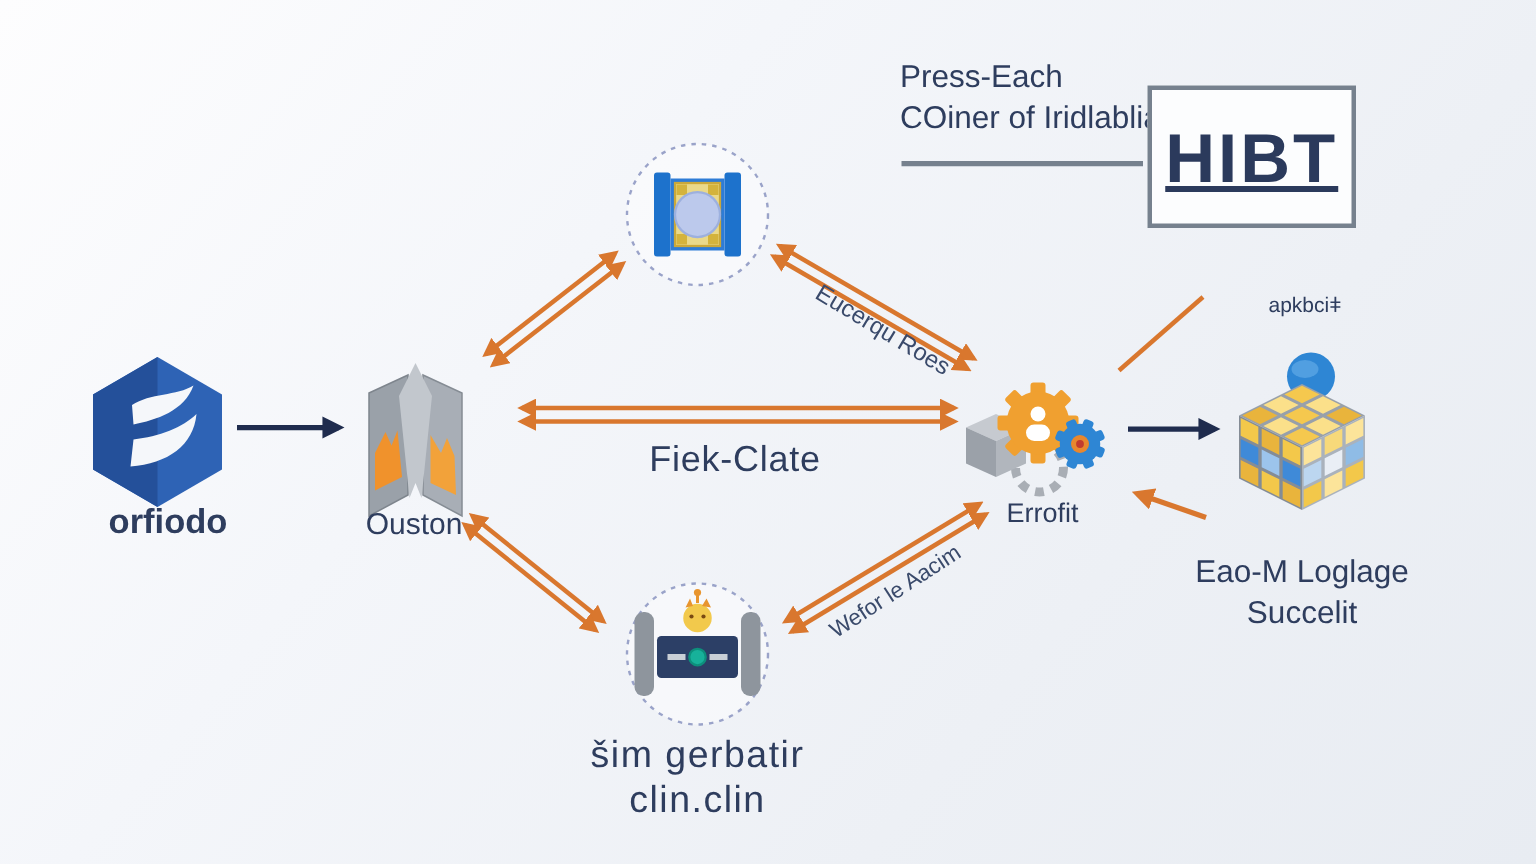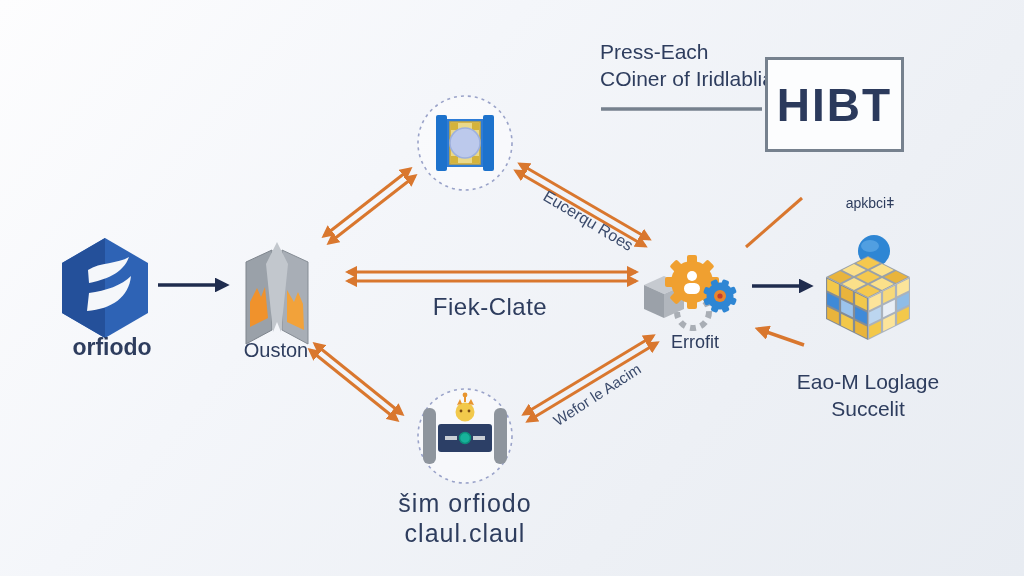--- a/index.html
+++ b/index.html
@@ -11,21 +11,21 @@
   #arrow-svg{position:absolute;left:0;top:0;}
   .txt{position:absolute;color:#2e3d5e;}
   .center{text-align:center;}
   .node-label{font-size:20px;}
   .title-big{font-size:24px;letter-spacing:.5px;}
   .rot{font-size:16px;color:#3a4a6b;}
   .logo-box{
     position:absolute;left:765px;top:57px;width:133px;height:89px;
     border:3px solid #76818e;background:#fcfdfe;
     display:flex;align-items:center;justify-content:center;
-    font-size:46px;font-weight:bold;color:#2b3a5c;letter-spacing:2px;
+    font-size:46px;font-weight:bold;color:#2b3a5c;letter-spacing:2px;text-decoration:underline;
   }
 </style>
 </head>
 <body>
 
 <div id="canvas">
 
   <svg id="arrow-svg" width="1024" height="576" viewBox="0 0 1024 576">
     <defs>
       <marker id="mO" viewBox="0 0 10 10" refX="7.5" refY="5" markerWidth="4.2" markerHeight="4.2" orient="auto-start-reverse">
@@ -242,22 +242,22 @@
   <div class="txt center node-label" style="left:216px;top:339px;width:120px;">Ouston</div>
 
   <div class="txt center title-big" style="left:390px;top:293px;width:200px;">Fiek-Clate</div>
 
   <div class="txt rot center" style="left:518px;top:212px;width:140px;transform:rotate(31deg);">Eucerqu Roes</div>
 
   <div class="txt rot center" style="left:527px;top:386px;width:140px;font-size:15px;transform:rotate(-33deg);">Wefor le Aacim</div>
 
   <div class="txt center" style="left:645px;top:332px;width:100px;font-size:18px;text-align:center;">Errofit</div>
 
-  <div class="txt center" style="left:355px;top:489px;width:220px;font-size:25px;letter-spacing:1px;">šim orfiodo</div>
-  <div class="txt center" style="left:355px;top:519px;width:220px;font-size:25px;letter-spacing:1px;">claul.claul</div>
+  <div class="txt center" style="left:355px;top:489px;width:220px;font-size:25px;letter-spacing:1px;">šim gerbatir</div>
+  <div class="txt center" style="left:355px;top:519px;width:220px;font-size:25px;letter-spacing:1px;">clin.clin</div>
 
   <div class="txt center" style="left:810px;top:171px;width:120px;font-size:14px;margin-top:24px;">apkbciǂ</div>
 
   <div class="txt center" style="left:773px;top:397px;width:190px;font-size:21px;">Succelit</div>
   <div class="txt center" style="left:773px;top:370px;width:190px;font-size:21px;">Eao-M Loglage</div>
 
   <div class="txt" style="left:600px;top:40px;font-size:21px;">Press-Each</div>
   <div class="txt" style="left:600px;top:67px;font-size:21px;">COiner of Iridlabliay</div>
 
   <div class="logo-box">

